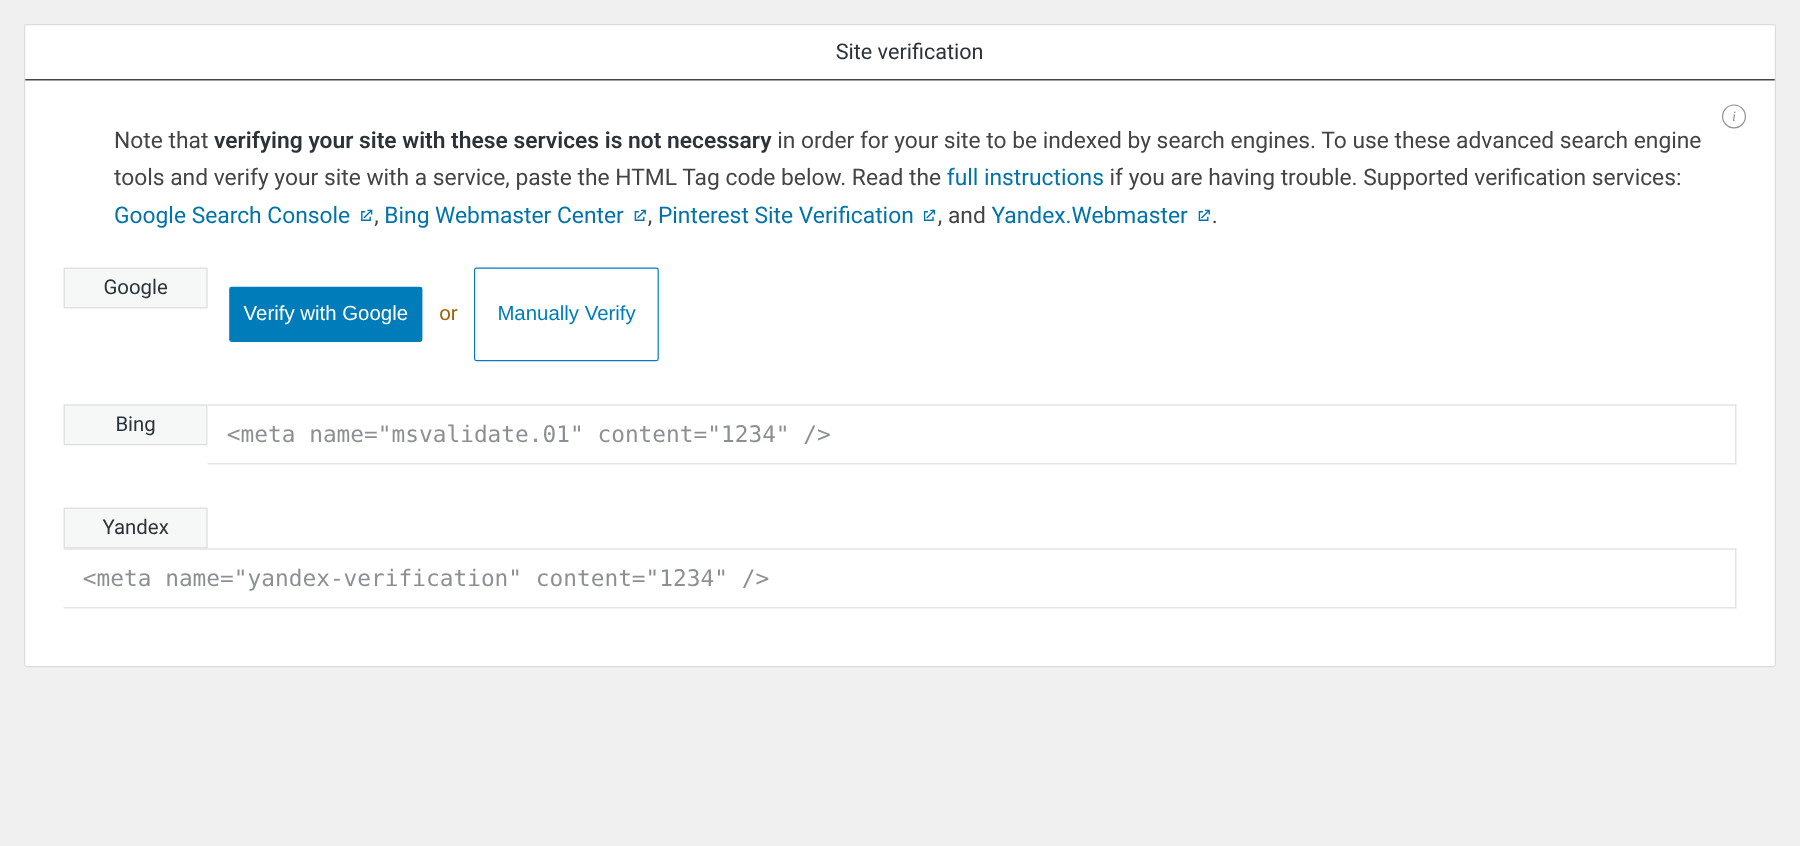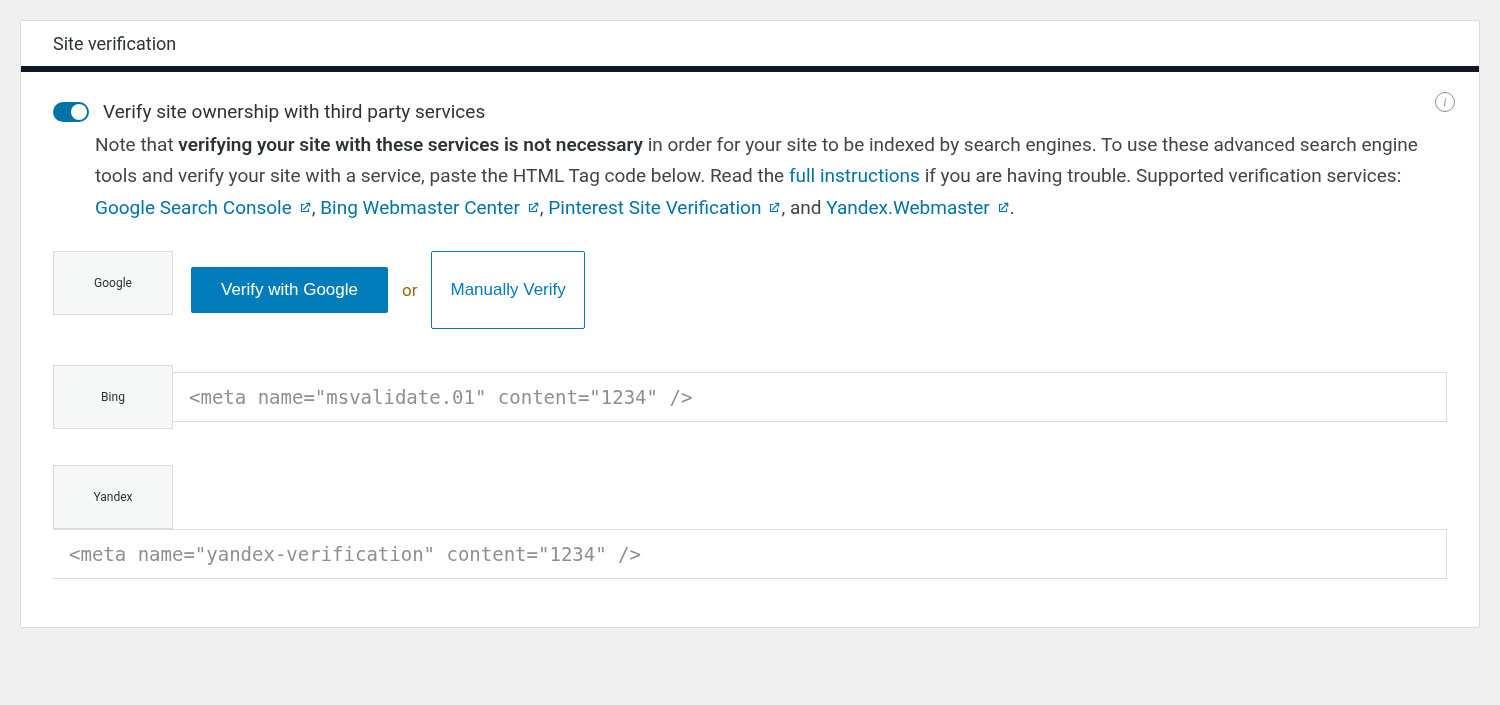--- a/index.html
+++ b/index.html
@@ -13,21 +13,22 @@
   .panel {
     background: #fff;
     border: 1px solid #dcdcde;
     border-radius: 2px;
   }
   .panel-header {
     display: flex;
     align-items: center;
     justify-content: space-between;
     padding: 12px 16px 12px 32px;
-    border-bottom: 6px solid #0f172a;
+    border-bottom: 1px solid #0f172a;
+    flex-direction: column;
   }
   .panel-title {
     font-size: 18px;
     font-weight: 400;
     color: #2c3338;
   }
   .save-btn {
     background: #2e93c1;
     color: #fff;
     border: none;
@@ -113,37 +114,37 @@
   }
   .row:last-child { margin-bottom: 0; flex-direction: column; }
   .row-label {
     width: 120px;
     flex-shrink: 0;
     background: #f6f7f7;
     border: 1px solid #dcdcde;
     display: flex;
     align-items: center;
     justify-content: center;
-    font-size: 12px;
-    color: #2c3338;
-    height: 64px;
+    font-size: 17px;
+    color: #2c3338;
+    height: 34px;
   }
   .row-content {
     flex: 1;
     display: flex;
     align-items: center;
     padding-left: 18px;
     gap: 14px;
   }
   .btn-primary {
     background: #007cba;
     color: #fff;
     border: none;
     border-radius: 2px;
-    padding: 13px 30px;
+    padding: 13px 12px;
     font-size: 17px;
     cursor: pointer;
   }
   .btn-outline {
     background: #fff;
     color: #007cba;
     border: 1px solid #007cba;
     border-radius: 2px;
     padding: 28px 18px;
     font-size: 17px;
@@ -170,24 +171,20 @@
 </head>
 <body>
 
 <div class="panel">
   <div class="panel-header">
     <div class="panel-title">Site verification</div>
   </div>
   <div class="panel-body">
     <div class="info-icon">i</div>
 
-    <div class="toggle-row">
-      <div class="toggle" role="switch" aria-checked="true"></div>
-      <div class="toggle-label">Verify site ownership with third party services</div>
-    </div>
 
     <p class="description">
       <span>Note that </span><b>verifying your site with these services is not necessary</b><span> in order for your site to be indexed by search engines. To use these advanced search engine tools and verify your site with a service, paste the HTML Tag code below. Read the </span><a>full instructions</a><span> if you are having trouble. Supported verification services: </span><a>Google Search Console</a><svg class="ext-icon" viewBox="0 0 24 24">
           <path d="M14 3h7v7h-2V6.41l-9.29 9.3-1.42-1.42 9.3-9.29H14V3zM5 5h6v2H7v10h10v-4h2v6H5V5z"></path>
         </svg><span>, </span><a>Bing Webmaster Center</a><svg class="ext-icon" viewBox="0 0 24 24">
           <path d="M14 3h7v7h-2V6.41l-9.29 9.3-1.42-1.42 9.3-9.29H14V3zM5 5h6v2H7v10h10v-4h2v6H5V5z"></path>
         </svg><span>, </span><a>Pinterest Site Verification</a><svg class="ext-icon" viewBox="0 0 24 24">
           <path d="M14 3h7v7h-2V6.41l-9.29 9.3-1.42-1.42 9.3-9.29H14V3zM5 5h6v2H7v10h10v-4h2v6H5V5z"></path>
         </svg><span>, and </span><a>Yandex.Webmaster</a><svg class="ext-icon" viewBox="0 0 24 24">
           <path d="M14 3h7v7h-2V6.41l-9.29 9.3-1.42-1.42 9.3-9.29H14V3zM5 5h6v2H7v10h10v-4h2v6H5V5z"></path>

